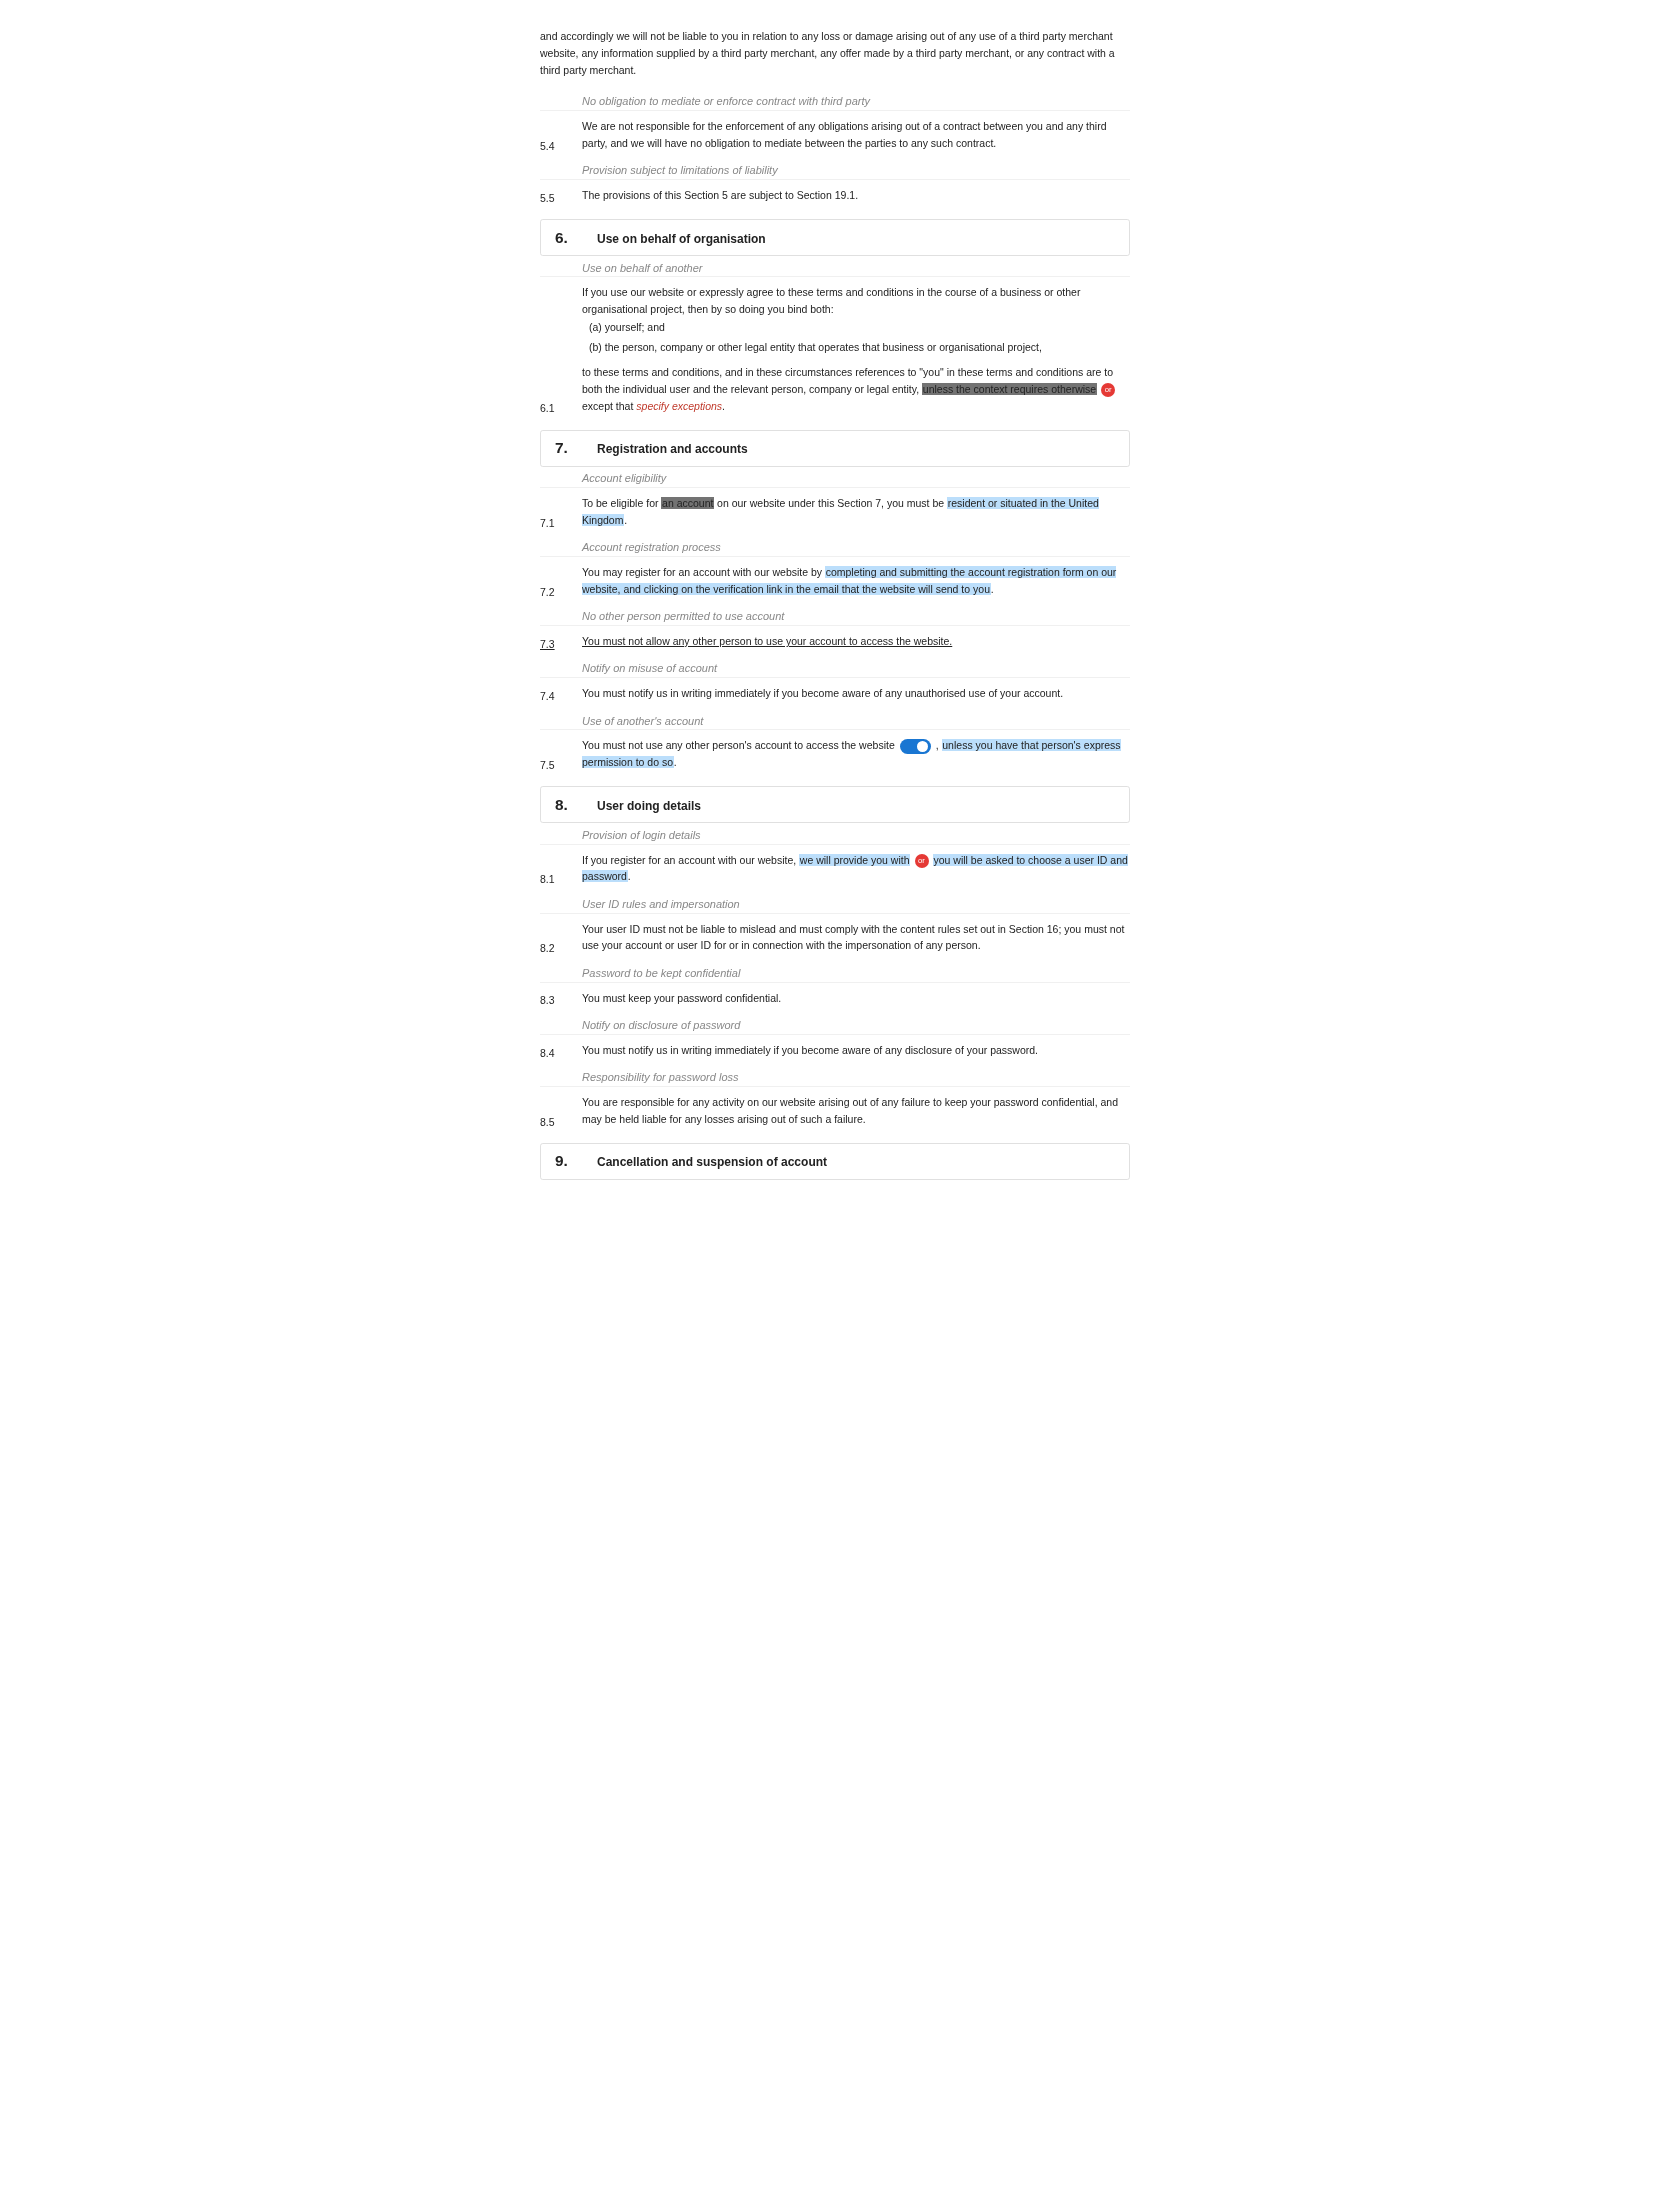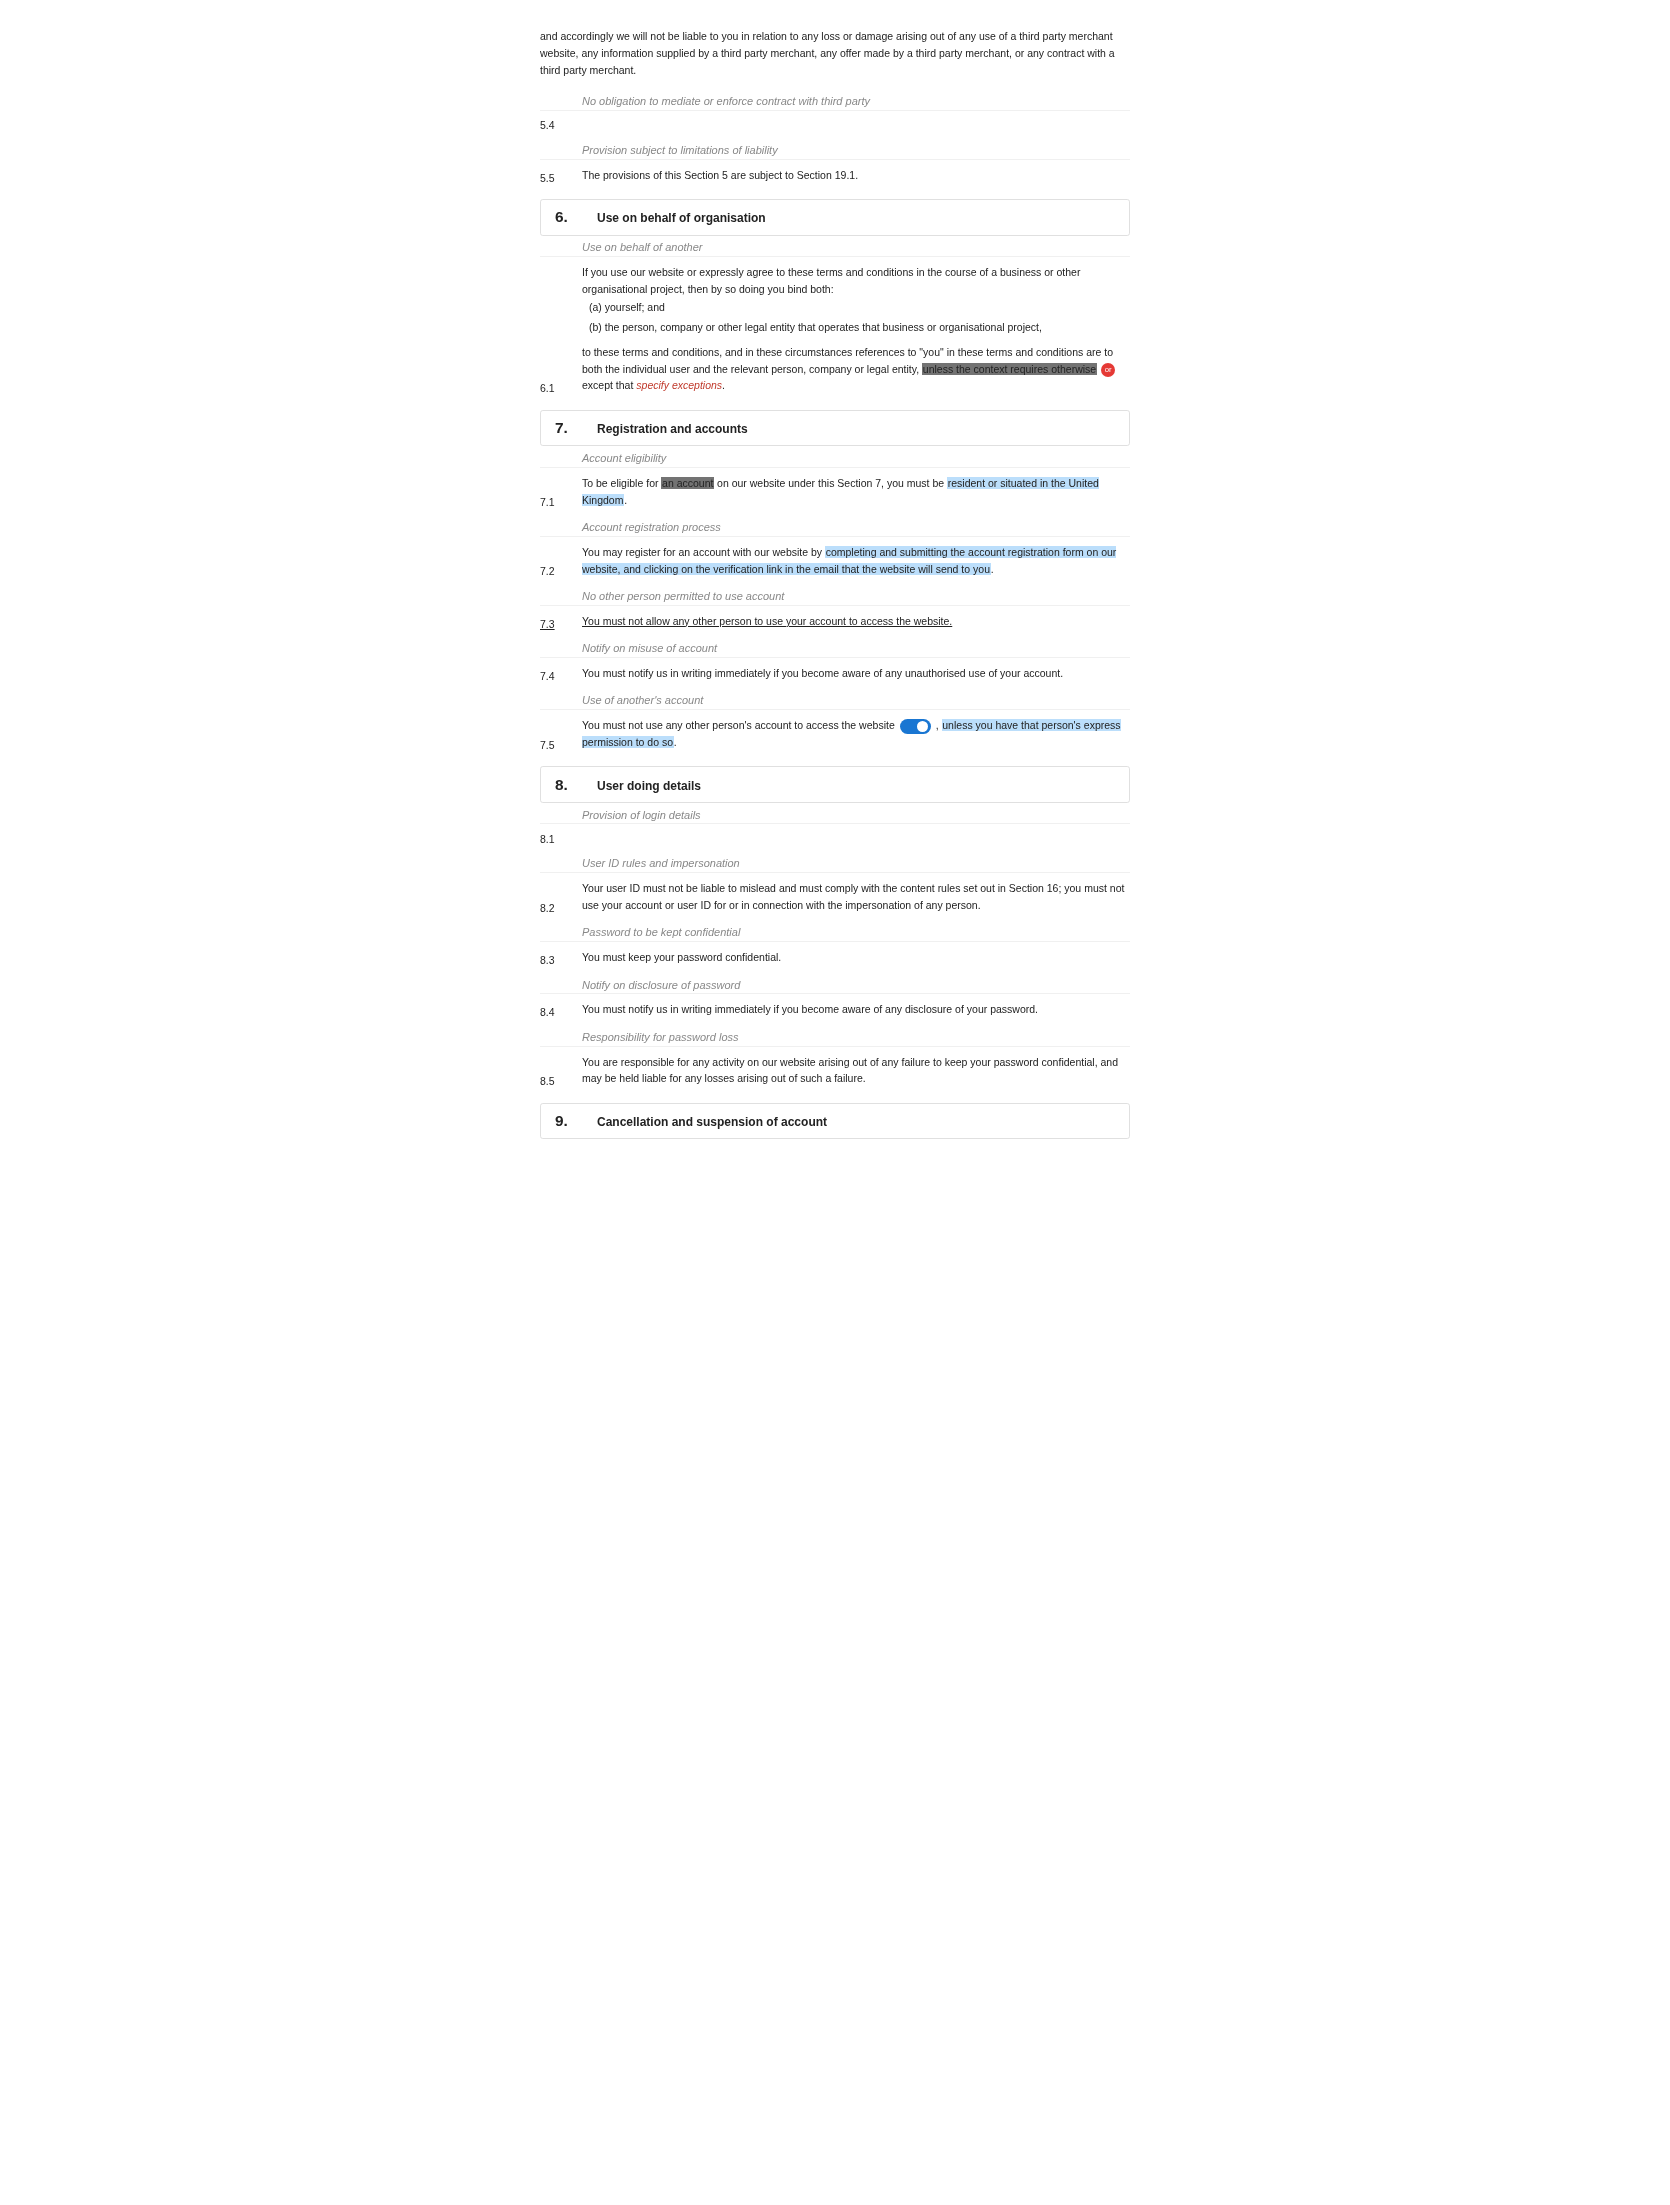--- a/index.html
+++ b/index.html
@@ -116,20 +116,21 @@
 
 <div style="margin-bottom: 11.2px; line-height: 1.6; font-size: 10.5px;">
   <span>and accordingly we will not be liable to you in relation to any loss or damage arising out of any use of a third party merchant</span><br>
   <span>website, any information supplied by a third party merchant, any offer made by a third party merchant, or any contract with a</span><br>
   <span>third party merchant.</span>
 </div>
 
 <div class="subsection-label">No obligation to mediate or enforce contract with third party</div>
 <div class="subsection">
   <span class="subsection-number">5.4</span>
+  <span class="subsection-content">We are not responsible for the enforcement of any obligations arising out of a contract between you and any third party, and we will have no obligation to mediate between the parties to any such contract.</span>
 </div>
 
 <div class="subsection-label">Provision subject to limitations of liability</div>
 <div class="subsection">
   <span class="subsection-number">5.5</span>
   <span class="subsection-content">The provisions of this Section 5 are subject to Section 19.1.</span>
 </div>
 
 <div class="section-header" style="border: 0.7px solid #e0e0e0; border-radius: 2.8px; padding: 8.4px 14px; margin-top: 8.4px;">
   <span class="section-number">6.</span>
@@ -196,20 +197,25 @@
 </div>
 
 <div class="section-header" style="border: 0.7px solid #e0e0e0; border-radius: 2.8px; padding: 8.4px 14px; margin-top: 8.4px;">
   <span class="section-number">8.</span>
   <span class="section-title">User doing details</span>
 </div>
 
 <div class="subsection-label">Provision of login details</div>
 <div class="subsection" style="border-top: 0.7px solid #f0f0f0;">
   <span class="subsection-number">8.1</span>
+  <div class="subsection-content">
+    <span>If you register for an account with our website, </span><span class="highlight-blue">we will provide you with</span>
+    <span class="or-badge">or</span>
+    <span> </span><span class="highlight-blue">you will be asked to choose a user ID and password</span><span>.</span>
+  </div>
 </div>
 
 <div class="subsection-label">User ID rules and impersonation</div>
 <div class="subsection" style="border-top: 0.7px solid #f0f0f0;">
   <span class="subsection-number">8.2</span>
   <span class="subsection-content">Your user ID must not be liable to mislead and must comply with the content rules set out in Section 16; you must not use your account or user ID for or in connection with the impersonation of any person.</span>
 </div>
 
 <div class="subsection-label">Password to be kept confidential</div>
 <div class="subsection" style="border-top: 0.7px solid #f0f0f0;">

